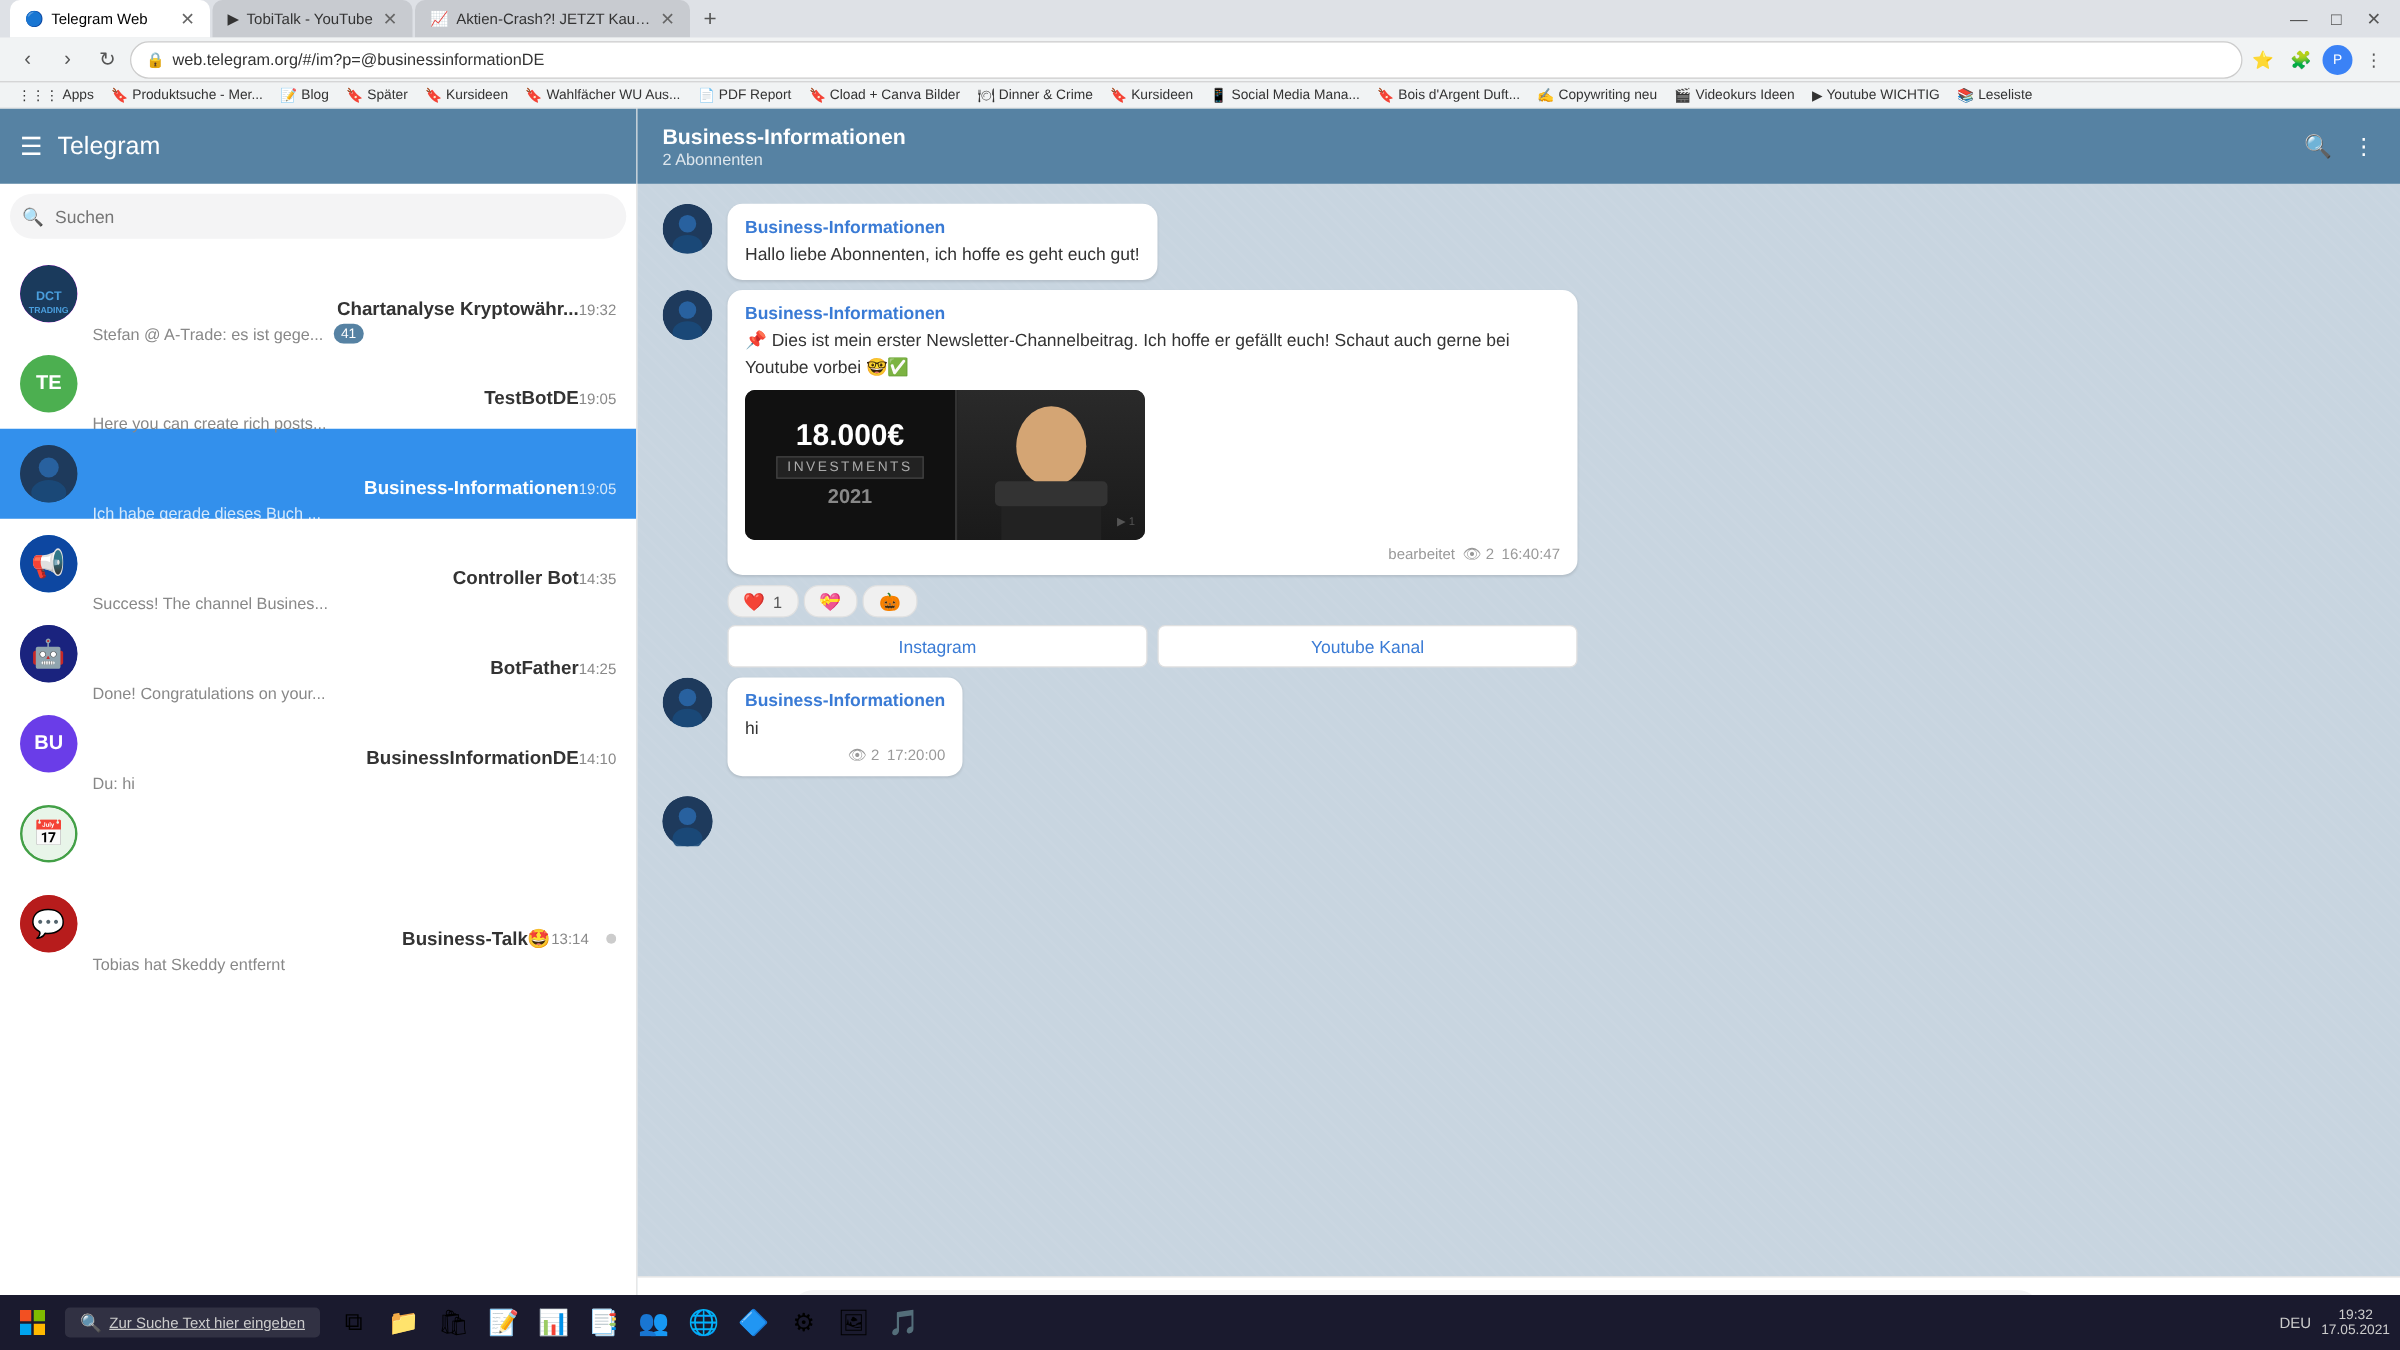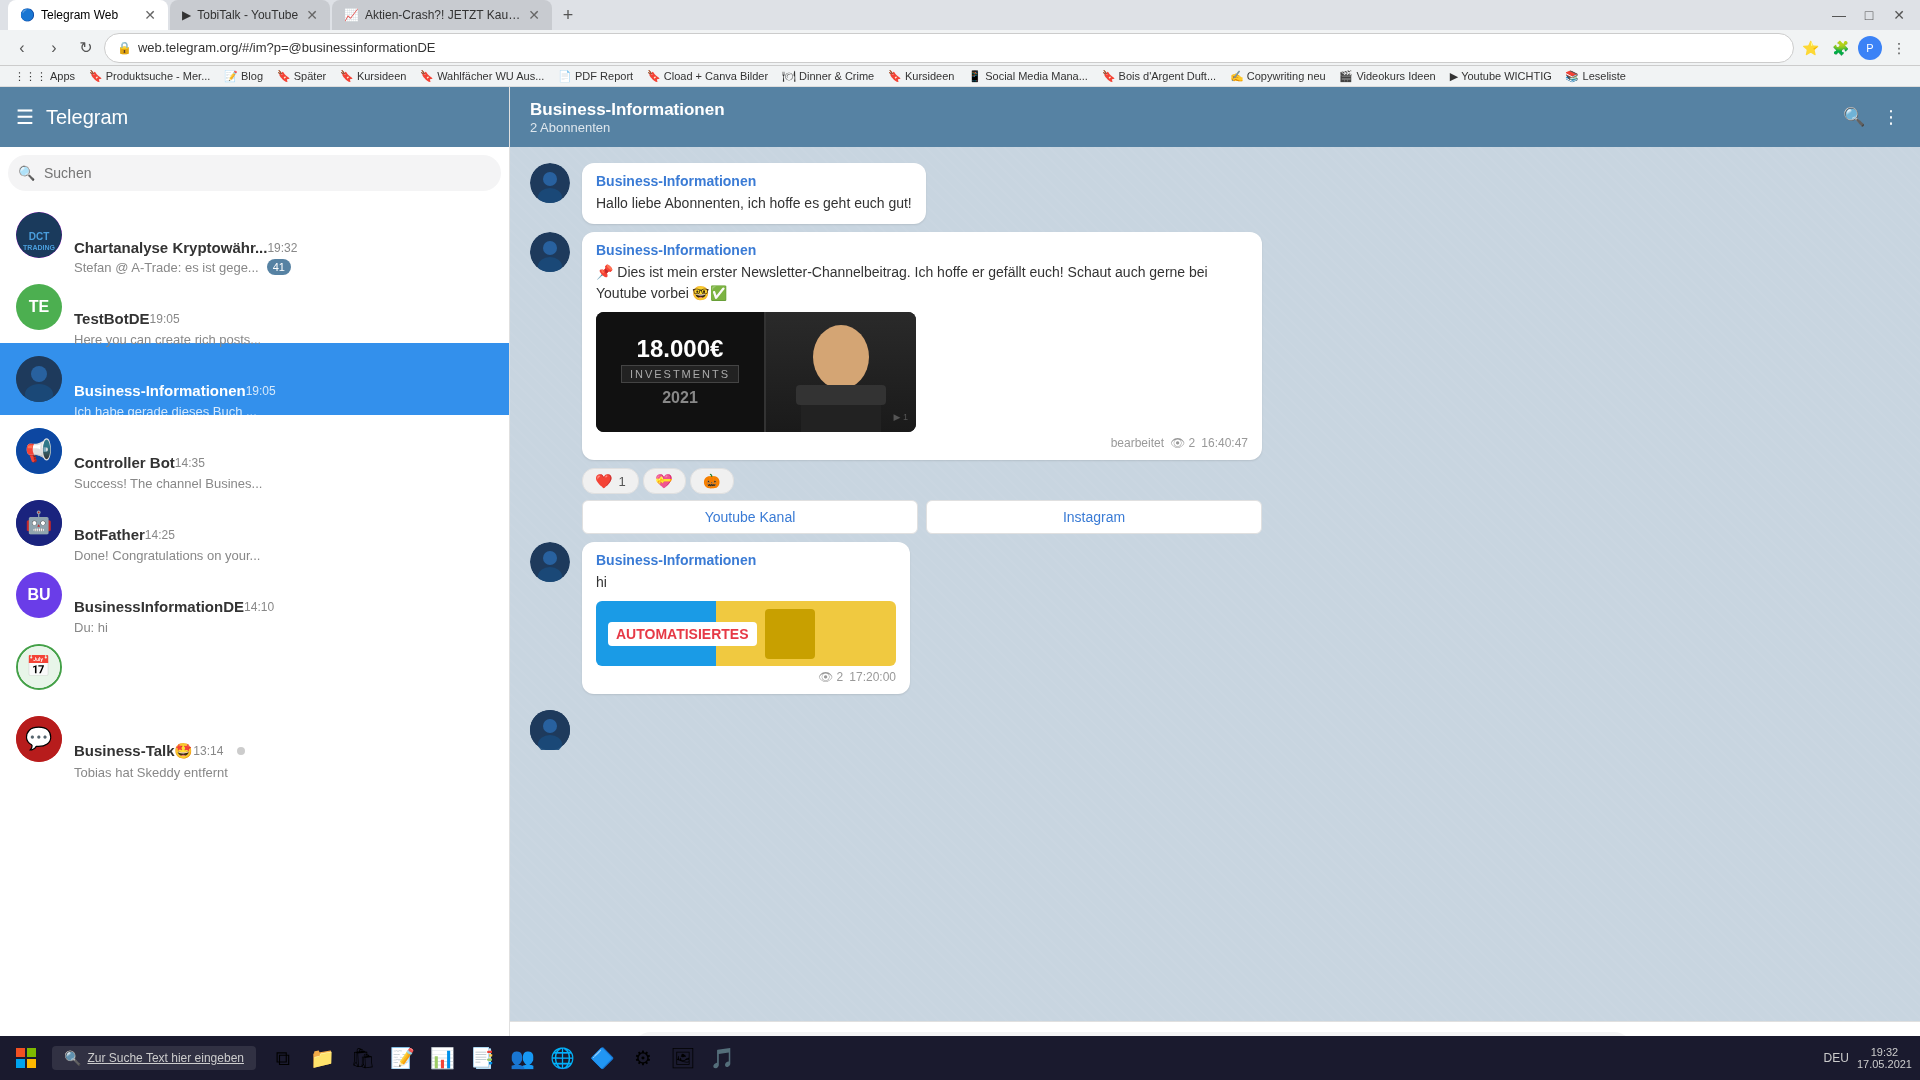--- a/index.html
+++ b/index.html
@@ -35,21 +35,21 @@
     .search-input { width: 100%; height: 36px; background: #f4f4f5; border: none; border-radius: 18px; padding: 0 12px 0 36px; font-size: 14px; color: #888; outline: none; }
     .search-icon { position: absolute; left: 10px; top: 50%; transform: translateY(-50%); color: #aaa; font-size: 14px; }
     .chat-list { flex: 1; overflow-y: auto; }
     .chat-item { display: flex; align-items: center; padding: 10px 16px; cursor: pointer; gap: 12px; height: 72px; }
     .chat-item.active { background: #3390ec; }
     .chat-item.active .chat-name { color: #fff; }
     .chat-item.active .chat-preview { color: rgba(255,255,255,0.8); }
     .chat-item.active .chat-time { color: rgba(255,255,255,0.8); }
     .avatar { width: 46px; height: 46px; border-radius: 50%; flex-shrink: 0; display: flex; align-items: center; justify-content: center; font-size: 16px; font-weight: 600; color: #fff; overflow: hidden; }
     .chat-info { flex: 1; overflow: hidden; }
-    .chat-name-row { display: flex; justify-content: flex-start; align-items: center; margin-bottom: 3px; margin-top: 44px; }
+    .chat-name-row { display: flex; justify-content: flex-end; align-items: center; margin-bottom: 3px; margin-top: 44px; }
     .chat-name { font-size: 15px; font-weight: 600; color: #333; white-space: nowrap; overflow: hidden; text-overflow: ellipsis; }
     .chat-time { font-size: 12px; color: #888; flex-shrink: 0; }
     .chat-preview { font-size: 13px; color: #888; white-space: nowrap; overflow: hidden; text-overflow: ellipsis; }
     .badge { background: #5682a3; color: #fff; border-radius: 10px; font-size: 11px; padding: 2px 6px; margin-left: 8px; flex-shrink: 0; }
     .unread-dot { width: 8px; height: 8px; border-radius: 50%; background: #ccc; margin-left: 8px; }
 
     
     .chat-main { flex: 1; display: flex; flex-direction: column; background: #c8d5e0; background-image: repeating-linear-gradient(45deg, rgba(255,255,255,0.03) 0px, rgba(255,255,255,0.03) 2px, transparent 2px, transparent 8px); }
     .chat-header { height: 60px; background: #5682a3; display: flex; align-items: center; padding: 0 20px; }
     .chat-header-info { flex: 1; }
@@ -420,45 +420,39 @@
             </button>
             <button class="reaction-btn">
               <span>💝</span>
             </button>
             <button class="reaction-btn">
               <span>🎃</span>
             </button>
           </div>
 
           <div class="link-buttons">
+            <button class="link-btn">Instagram</button>
             <button class="link-btn">Youtube Kanal</button>
-            <button class="link-btn">Instagram</button>
           </div>
         </div>
       </div>
 
       <div class="message-group">
         <div class="msg-avatar">
           <svg width="40" height="40" viewBox="0 0 40 40">
             <circle cx="20" cy="20" r="20" fill="#1e3a5c"></circle>
             <circle cx="20" cy="16" r="7" fill="#2b6cb0" opacity="0.8"></circle>
             <ellipse cx="20" cy="34" rx="12" ry="9" fill="#1a4a7a" opacity="0.9"></ellipse>
           </svg>
         </div>
         <div>
           <div class="message-bubble">
             <div class="msg-sender">Business-Informationen</div>
             <div class="msg-text">hi</div>
 
-            <div style="width:300px; height:65px; border-radius:6px; margin-top:8px; overflow:hidden; background:linear-gradient(to right, #1a9be6 40%, #f0c940 40%);">
-              <div style="display:flex; align-items:center; height:100%; padding:8px 12px; gap:8px;">
-                <div style="background:#fff; color:#e63946; font-weight:900; font-size:14px; padding:4px 8px; border-radius:4px; white-space:nowrap;">AUTOMATISIERTES</div>
-                <div style="width:50px; height:50px; background:#c8a000; border-radius:4px; flex-shrink:0;"></div>
-              </div>
-            </div>
 
             <div class="msg-meta">
               <span class="msg-views">👁 2</span>
               <span class="msg-time">17:20:00</span>
             </div>
           </div>
         </div>
       </div>
 
       <div style="display:flex; gap:12px; align-items:center; margin-top:8px;">

